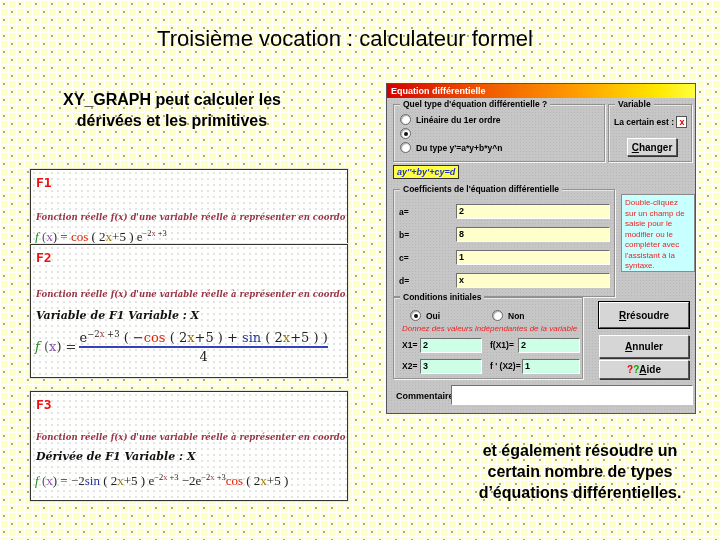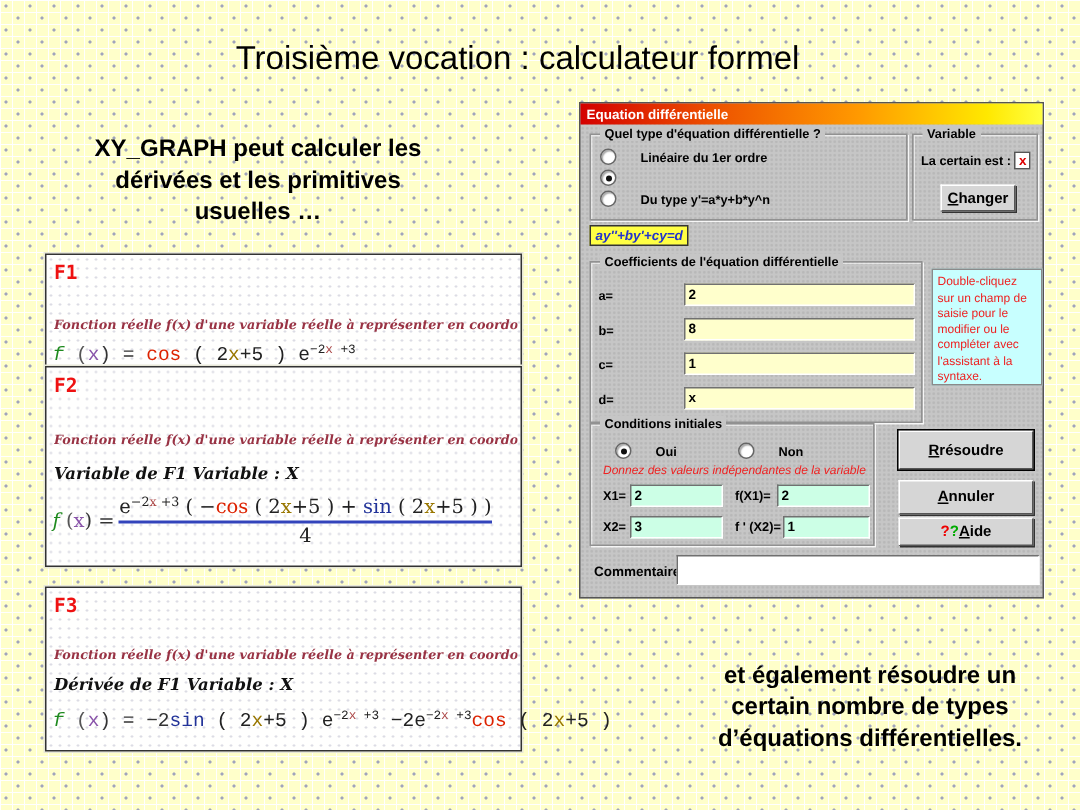--- a/index.html
+++ b/index.html
@@ -28,44 +28,44 @@
     background-image:radial-gradient(circle,#d9d9e2 0.6px,transparent 1px);
     background-size:6px 6px;
     border:1px solid #333;box-shadow:0 0 0 1px #e8e8d8;}
   .fid{position:absolute;left:5px;top:5px;font-family:"DejaVu Sans Mono",monospace;
     font-weight:bold;font-size:13px;color:#ee1111;}
   .fdesc{position:absolute;left:5px;right:2px;font-family:"DejaVu Serif",serif;
     font-style:italic;font-weight:bold;font-size:8.5px;color:#993344;
     white-space:nowrap;overflow:hidden;}
   .fsub{position:absolute;left:5px;font-family:"DejaVu Serif",serif;
     font-style:italic;font-weight:bold;font-size:11px;color:#111;}
-  .fformula{position:absolute;left:4px;font-family:Liberation Mono, monospace;
+  .fformula{position:absolute;left:4px;font-family:Liberation Serif, serif;
     font-size:13px;color:#222;white-space:nowrap;}
   .fformula sup{font-size:0.65em;}
   .fracwrap{position:absolute;left:4px;display:flex;align-items:center;
     font-family:"DejaVu Serif",serif;font-size:13px;white-space:nowrap;}
   .frac{display:inline-flex;flex-direction:column;align-items:center;margin-left:3px;}
   .fracbar{align-self:stretch;height:2px;background:#3344bb;margin:1px 0;}
   .frac sup{font-size:0.65em;}
 
   
-  .dialog{position:absolute;left:386px;top:68px;width:308px;height:329px;
+  .dialog{position:absolute;left:386px;top:83px;width:308px;height:329px;
     border:1px solid #555;
     background-color:#c6c6c6;
     background-image:radial-gradient(circle,#b7b7b7 0.7px,transparent 1px);
     background-size:3px 3px;font-size:9px;}
   .dtitle{height:14px;line-height:14px;padding-left:4px;color:#fff;
     font-weight:bold;font-size:9px;
     background:linear-gradient(90deg,#d40000 0%,#ee5500 30%,#ff9900 60%,#ffe800 88%,#ffff40 100%);}
   .dbody{position:relative;height:315px;}
   .groupbox{position:absolute;border:1px solid #919191;
     box-shadow:1px 1px 0 rgba(255,255,255,.85), inset 1px 1px 0 rgba(255,255,255,.6);}
   .glabel{position:absolute;top:-6px;left:6px;padding:0 3px;background:#c6c6c6;
     font-weight:bold;font-size:8.5px;color:#000;white-space:nowrap;}
-  .radio-row{position:absolute;display:flex;align-items:flex-end;gap:16px;white-space:nowrap;}
+  .radio-row{position:absolute;display:flex;align-items:flex-end;gap:5px;white-space:nowrap;}
   .radio{width:9px;height:9px;border-radius:50%;background:#fff;
     border:1px solid #666;box-shadow:inset 1px 1px 1px #aaa;position:relative;flex:0 0 auto;}
   .radio.checked::after{content:"";position:absolute;left:2.5px;top:2.5px;width:4px;height:4px;
     border-radius:50%;background:#111;}
   .rlabel{font-weight:bold;font-size:8.5px;color:#000;}
   .chip{position:absolute;background:#ffff44;border:1px solid #333;padding:1px 3px;
     font-weight:bold;font-style:italic;font-size:9px;color:#2233cc;white-space:nowrap;}
   .fieldlbl{position:absolute;font-weight:bold;font-size:8.5px;color:#000;white-space:nowrap;}
   .tfield{position:absolute;border-style:solid;border-width:1px;
     border-color:#707070 #ffffff #ffffff #707070;
@@ -88,21 +88,20 @@
 </head>
 <body>
 
 <div class="slide">
 
   <div class="title">Troisième vocation : calculateur formel</div>
 
   <div class="note note-left">
     <div>XY_GRAPH peut calculer les</div>
     <div>dérivées et les primitives</div>
-    <div>usuelles …</div>
   </div>
 
   <div class="fpanel" style="top:169px;height:84px;">
     <div class="fid">F1</div>
     <div class="fdesc" style="top:42px;">Fonction réelle f(x) d'une variable réelle à représenter en coordonnées cartésiennes</div>
     <div class="fformula" style="top:58px;"><span style="color: rgb(31, 138, 31); font-style: italic;">f </span><span style="color: rgb(85, 85, 85);">(</span><span style="color: rgb(138, 85, 170);">x</span><span style="color: rgb(51, 51, 51);">) = </span><span style="color: rgb(221, 34, 0);">cos</span><span style="color: rgb(34, 34, 34);"> ( 2</span><span style="color: rgb(153, 119, 0);">x</span><span style="color: rgb(34, 34, 34);">+5 ) e</span><sup style="color: rgb(34, 34, 34);">−2</sup><sup style="color: rgb(170, 68, 68);">x</sup><sup style="color: rgb(34, 34, 34);"> +3</sup></div>
   </div>
 
   <div class="fpanel" style="top:244px;height:132px;">
     <div class="fid">F2</div>

